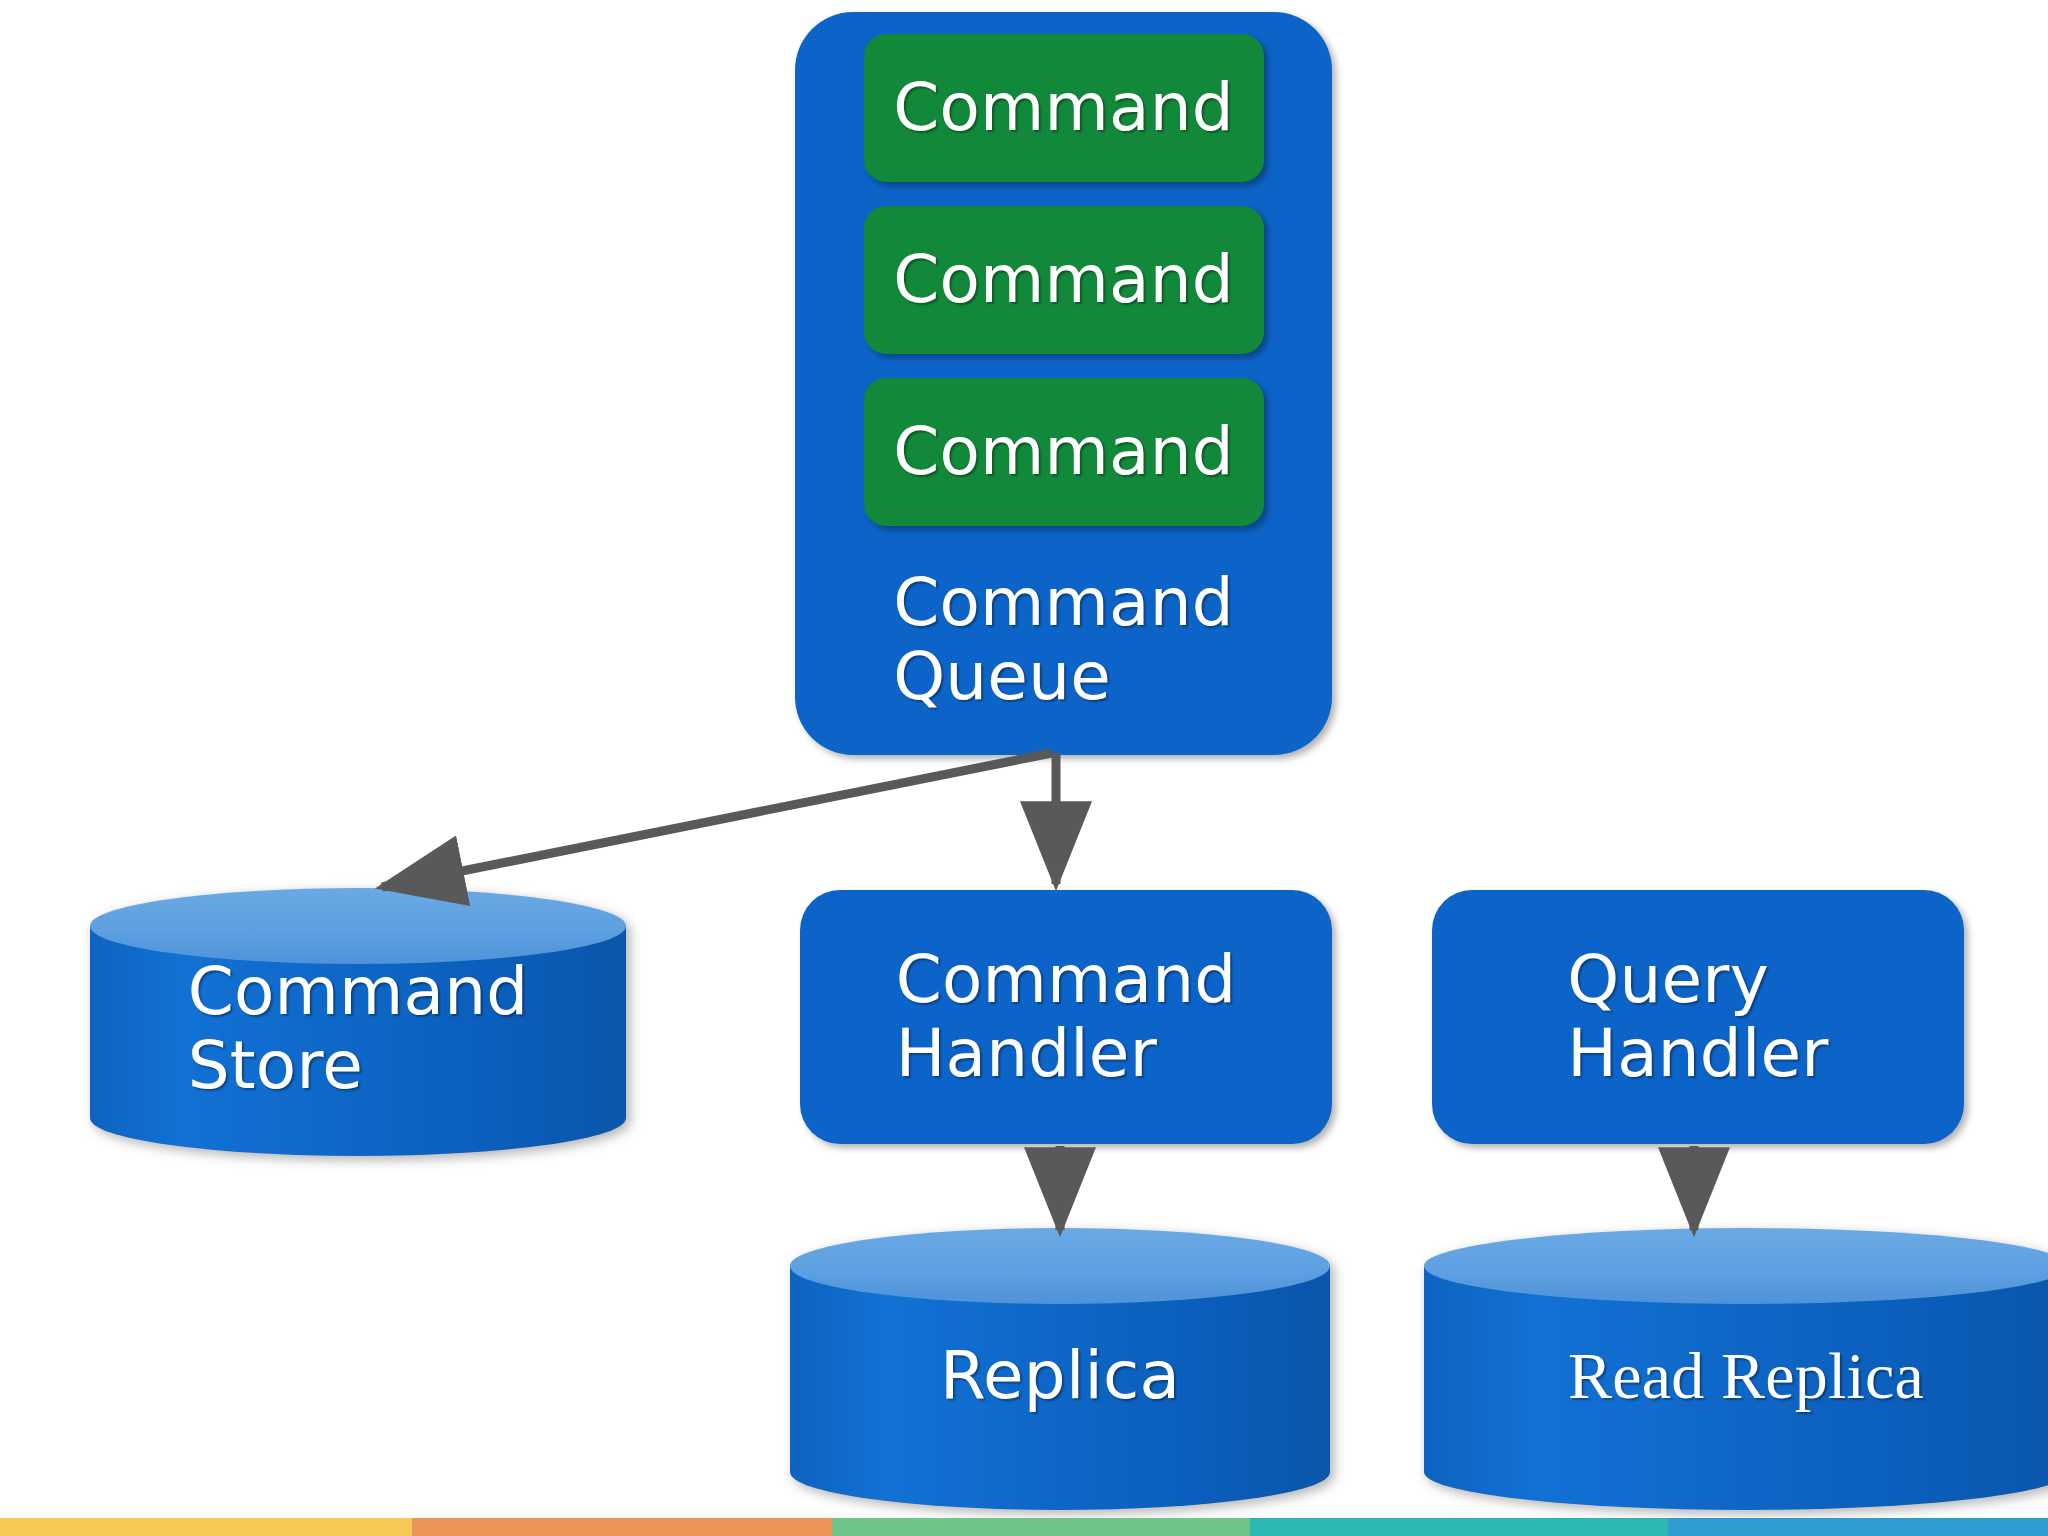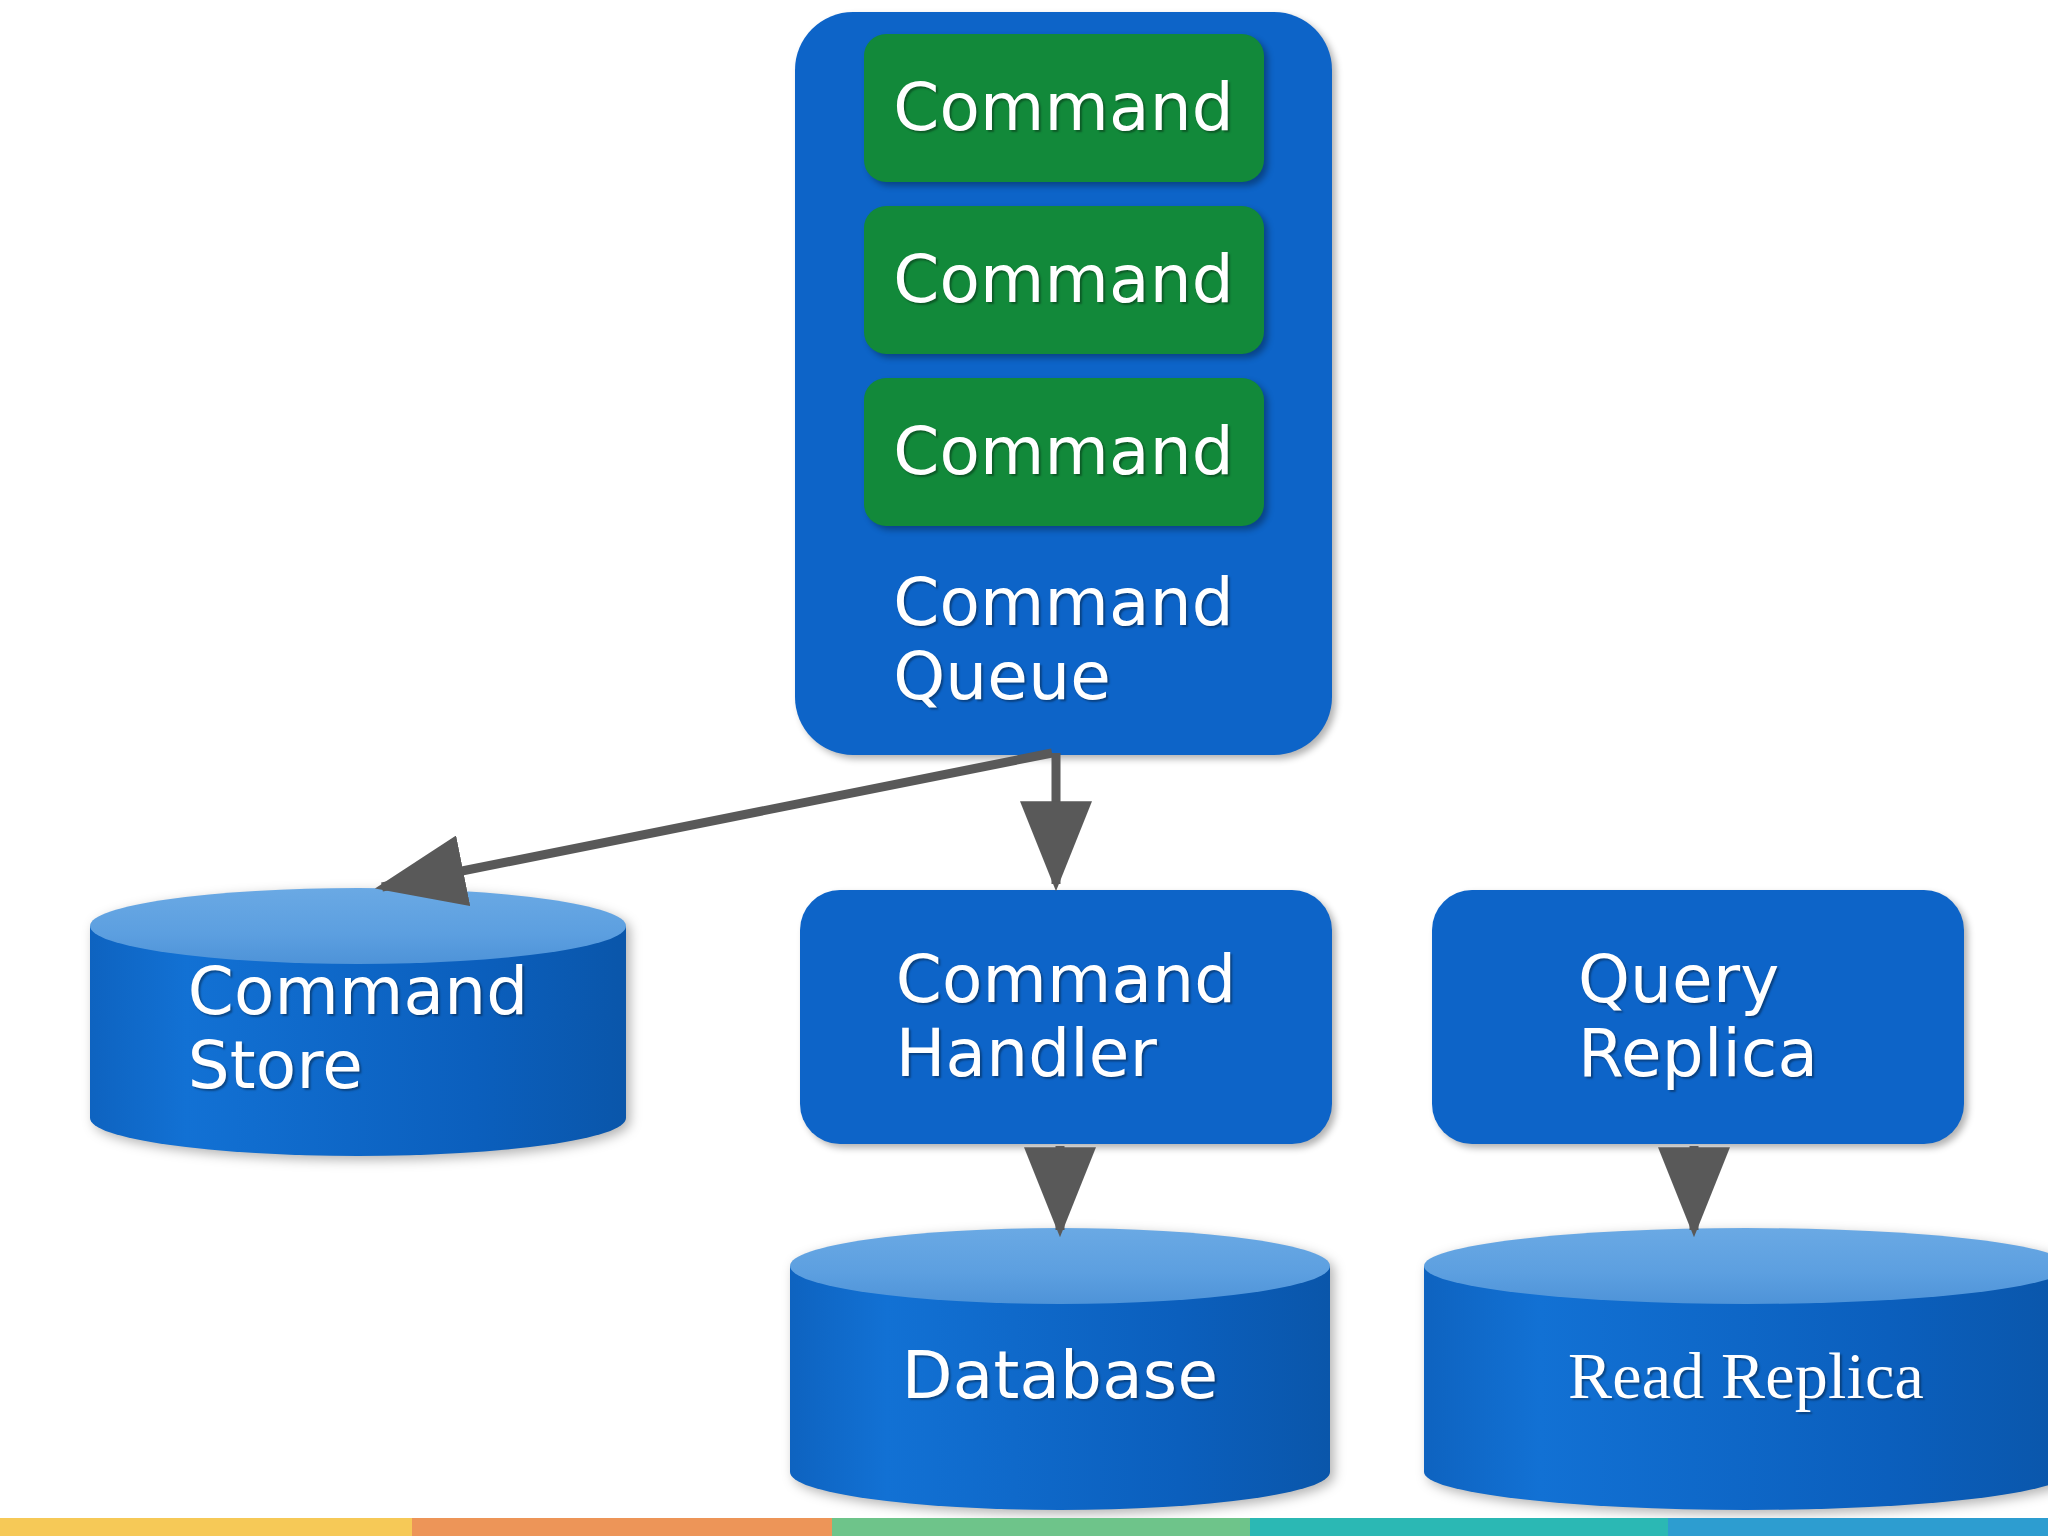--- a/index.html
+++ b/index.html
@@ -201,28 +201,28 @@
 Store</span>
   </div>
 
   <div class="rect-node" id="node-command-handler">
     <span class="node-label">Command
 Handler</span>
   </div>
 
   <div class="rect-node" id="node-query-handler">
     <span class="node-label">Query
-Replica</span>
+Handler</span>
   </div>
 
   <div class="cyl-node" id="node-database">
     <div class="cyl-body"></div>
     <div class="cyl-bottom"></div>
     <div class="cyl-top"></div>
-    <span class="node-label">Database</span>
+    <span class="node-label">Replica</span>
   </div>
 
   <div class="cyl-node" id="node-read-replica">
     <div class="cyl-body"></div>
     <div class="cyl-bottom"></div>
     <div class="cyl-top"></div>
     <span class="node-label">Read Replica</span>
   </div>
 
   <div id="bottom-strip">

